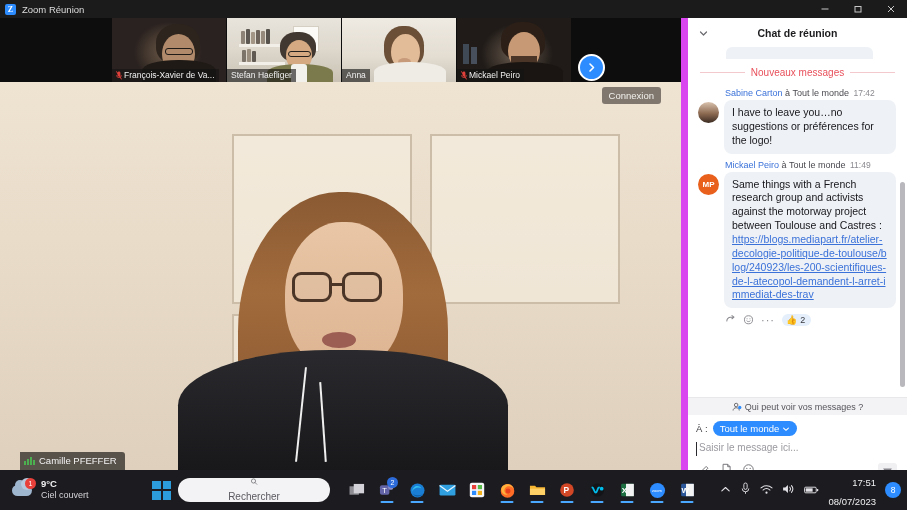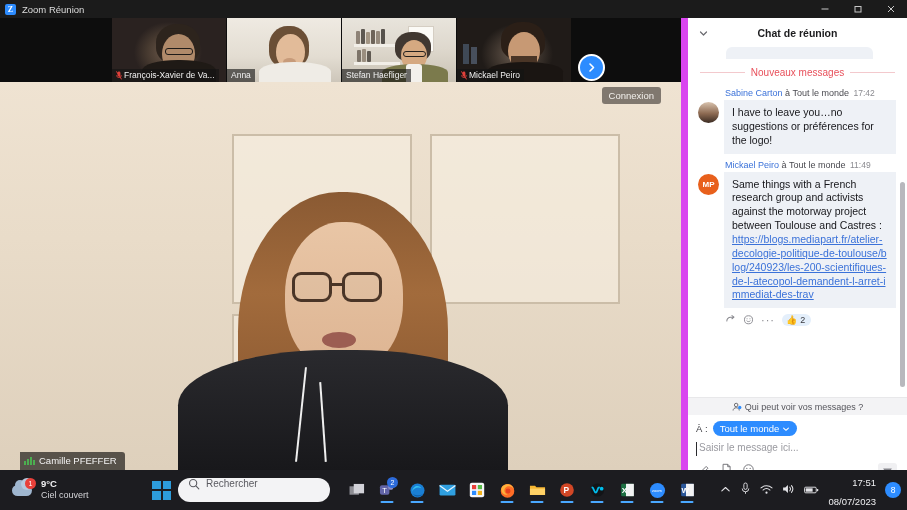--- a/index.html
+++ b/index.html
@@ -178,21 +178,21 @@
   .avatar {
     width: 21px; height: 21px; border-radius: 50%; flex: 0 0 21px;
     margin-top: 2px; display: flex; align-items: center; justify-content: center;
     font-size: 8px; color: #fff; font-weight: bold; overflow: hidden;
   }
   .avatar.photo {
     background: linear-gradient(180deg,#d9c3ae 0%, #8d6a52 55%, #3a2b22 100%);
   }
   .avatar.initials { background: #e8601c; }
   .bubble {
-    background: #eef1f6; border-radius: 0; padding: 6px 8px;
+    background: #eef1f6; border-radius: 8px; padding: 6px 8px;
     font-size: 10.5px; line-height: 1.32; color: #16161a; max-width: 172px;
     word-break: break-word;
   }
   .bubble a {
     color: #3b72d9; text-decoration: underline; word-break: break-all;
     display: inline;
   }
   .reactions {
     display: flex; align-items: center; gap: 7px;
     margin-left: 27px; margin-top: 3px; color: #87878d;
@@ -266,21 +266,21 @@
     position: absolute; left: 152px; display: flex; align-items: center; gap: 7px;
   }
   .winlogo {
     width: 19px; height: 19px;
     display: grid; grid-template-columns: 1fr 1fr; grid-template-rows: 1fr 1fr;
     gap: 2px;
   }
   .winlogo i { background: #2d9cdb; display: block; }
   .searchbox {
     width: 152px; height: 24px; border-radius: 13px; background: #f3f3f5;
-    display: flex; gap: 6px; padding: 0 10px;
+    display: flex; align-items: center; gap: 6px; padding: 0 10px; flex-direction: column;
   }
   .searchbox span.lbl { font-size: 10px; color: #5a5a60; }
   .tbicons { display: flex; align-items: center; gap: 4px; margin-left: 7px; }
   .tbicon {
     position: relative; width: 26px; height: 30px;
     display: flex; align-items: center; justify-content: center;
   }
   .tbicon .under {
     position: absolute; bottom: 2px; left: 50%; transform: translateX(-50%);
     width: 7px; height: 2px; border-radius: 1px; background: #9a9aa0;
@@ -343,30 +343,20 @@
       <div class="face" style="left:50px;top:16px;width:33px;height:40px;background:#b08a6a;"></div>
       <div style="position:absolute;left:53px;top:30px;width:28px;height:7px;border:1.5px solid #1d1a18;border-radius:3px;"></div>
       <div class="shoulders" style="left:30px;width:74px;height:22px;background:#1f1a16;"></div>
       <div class="thumb-name">
         <svg class="mic-off" width="6" height="9" viewBox="0 0 6 9">
             <rect x="1.6" y="0.6" width="2.8" height="5" rx="1.4" fill="#e0403a"></rect>
             <path d="M0.6 4.2a2.4 2.4 0 004.8 0" fill="none" stroke="#e0403a" stroke-width="0.8"></path>
             <line x1="0.4" y1="0.4" x2="5.6" y2="8.4" stroke="#e0403a" stroke-width="1"></line>
           </svg>
         <span>François-Xavier de Va...</span>
-      </div>
-    </div>
-
-    <div class="thumb t3">
-      <div class="hair" style="left:42px;top:8px;width:40px;height:42px;background:#6b4f36;"></div>
-      <div class="face" style="left:49px;top:16px;width:29px;height:36px;background:#e2bb99;"></div>
-      <div style="position:absolute;left:56px;top:40px;width:13px;height:8px;background:#c79b7a;border-radius:50%;"></div>
-      <div class="shoulders" style="left:32px;width:72px;height:20px;background:#efece6;"></div>
-      <div class="thumb-name">
-        <span>Anna</span>
       </div>
     </div>
 
     <div class="thumb t2">
       <div class="shelf" style="left:12px;top:26px;width:46px;"></div>
       <div class="shelf" style="left:12px;top:44px;width:46px;"></div>
       <div class="book" style="left:14px;top:13px;height:13px;background:#8e8377;"></div>
       <div class="book" style="left:19px;top:11px;height:15px;background:#5d5851;"></div>
       <div class="book" style="left:24px;top:14px;height:12px;background:#a39684;"></div>
       <div class="book" style="left:29px;top:12px;height:14px;background:#6e6459;"></div>
@@ -379,20 +369,30 @@
       <div class="hair" style="left:53px;top:14px;width:36px;height:30px;background:#413831;"></div>
       <div class="face" style="left:59px;top:22px;width:26px;height:31px;background:#d5a981;"></div>
       <div style="position:absolute;left:61px;top:33px;width:23px;height:6px;border:1.2px solid #23201d;border-radius:3px;"></div>
       <div class="shoulders" style="left:40px;width:66px;height:18px;background:#7b7a4c;"></div>
       <div style="position:absolute;left:64px;bottom:0;width:16px;height:18px;background:#f3f1ec;border-radius:3px 3px 0 0;"></div>
       <div class="thumb-name">
         <span>Stefan Haefliger</span>
       </div>
     </div>
 
+    <div class="thumb t3">
+      <div class="hair" style="left:42px;top:8px;width:40px;height:42px;background:#6b4f36;"></div>
+      <div class="face" style="left:49px;top:16px;width:29px;height:36px;background:#e2bb99;"></div>
+      <div style="position:absolute;left:56px;top:40px;width:13px;height:8px;background:#c79b7a;border-radius:50%;"></div>
+      <div class="shoulders" style="left:32px;width:72px;height:20px;background:#efece6;"></div>
+      <div class="thumb-name">
+        <span>Anna</span>
+      </div>
+    </div>
+
     <div class="thumb t4">
       <div style="position:absolute;left:6px;top:26px;width:6px;height:20px;background:#5a6f8a;opacity:.55;"></div>
       <div style="position:absolute;left:14px;top:29px;width:6px;height:17px;background:#6d84a0;opacity:.5;"></div>
       <div class="hair" style="left:44px;top:4px;width:44px;height:38px;background:#2b1f17;"></div>
       <div class="face" style="left:51px;top:14px;width:32px;height:38px;background:#c79974;"></div>
       <div style="position:absolute;left:54px;top:38px;width:26px;height:22px;background:#4a3526;border-radius:0 0 50% 50%;"></div>
       <div class="shoulders" style="left:30px;width:76px;height:20px;background:#1a1512;"></div>
       <div class="thumb-name">
         <svg class="mic-off" width="6" height="9" viewBox="0 0 6 9">
             <rect x="1.6" y="0.6" width="2.8" height="5" rx="1.4" fill="#e0403a"></rect>

